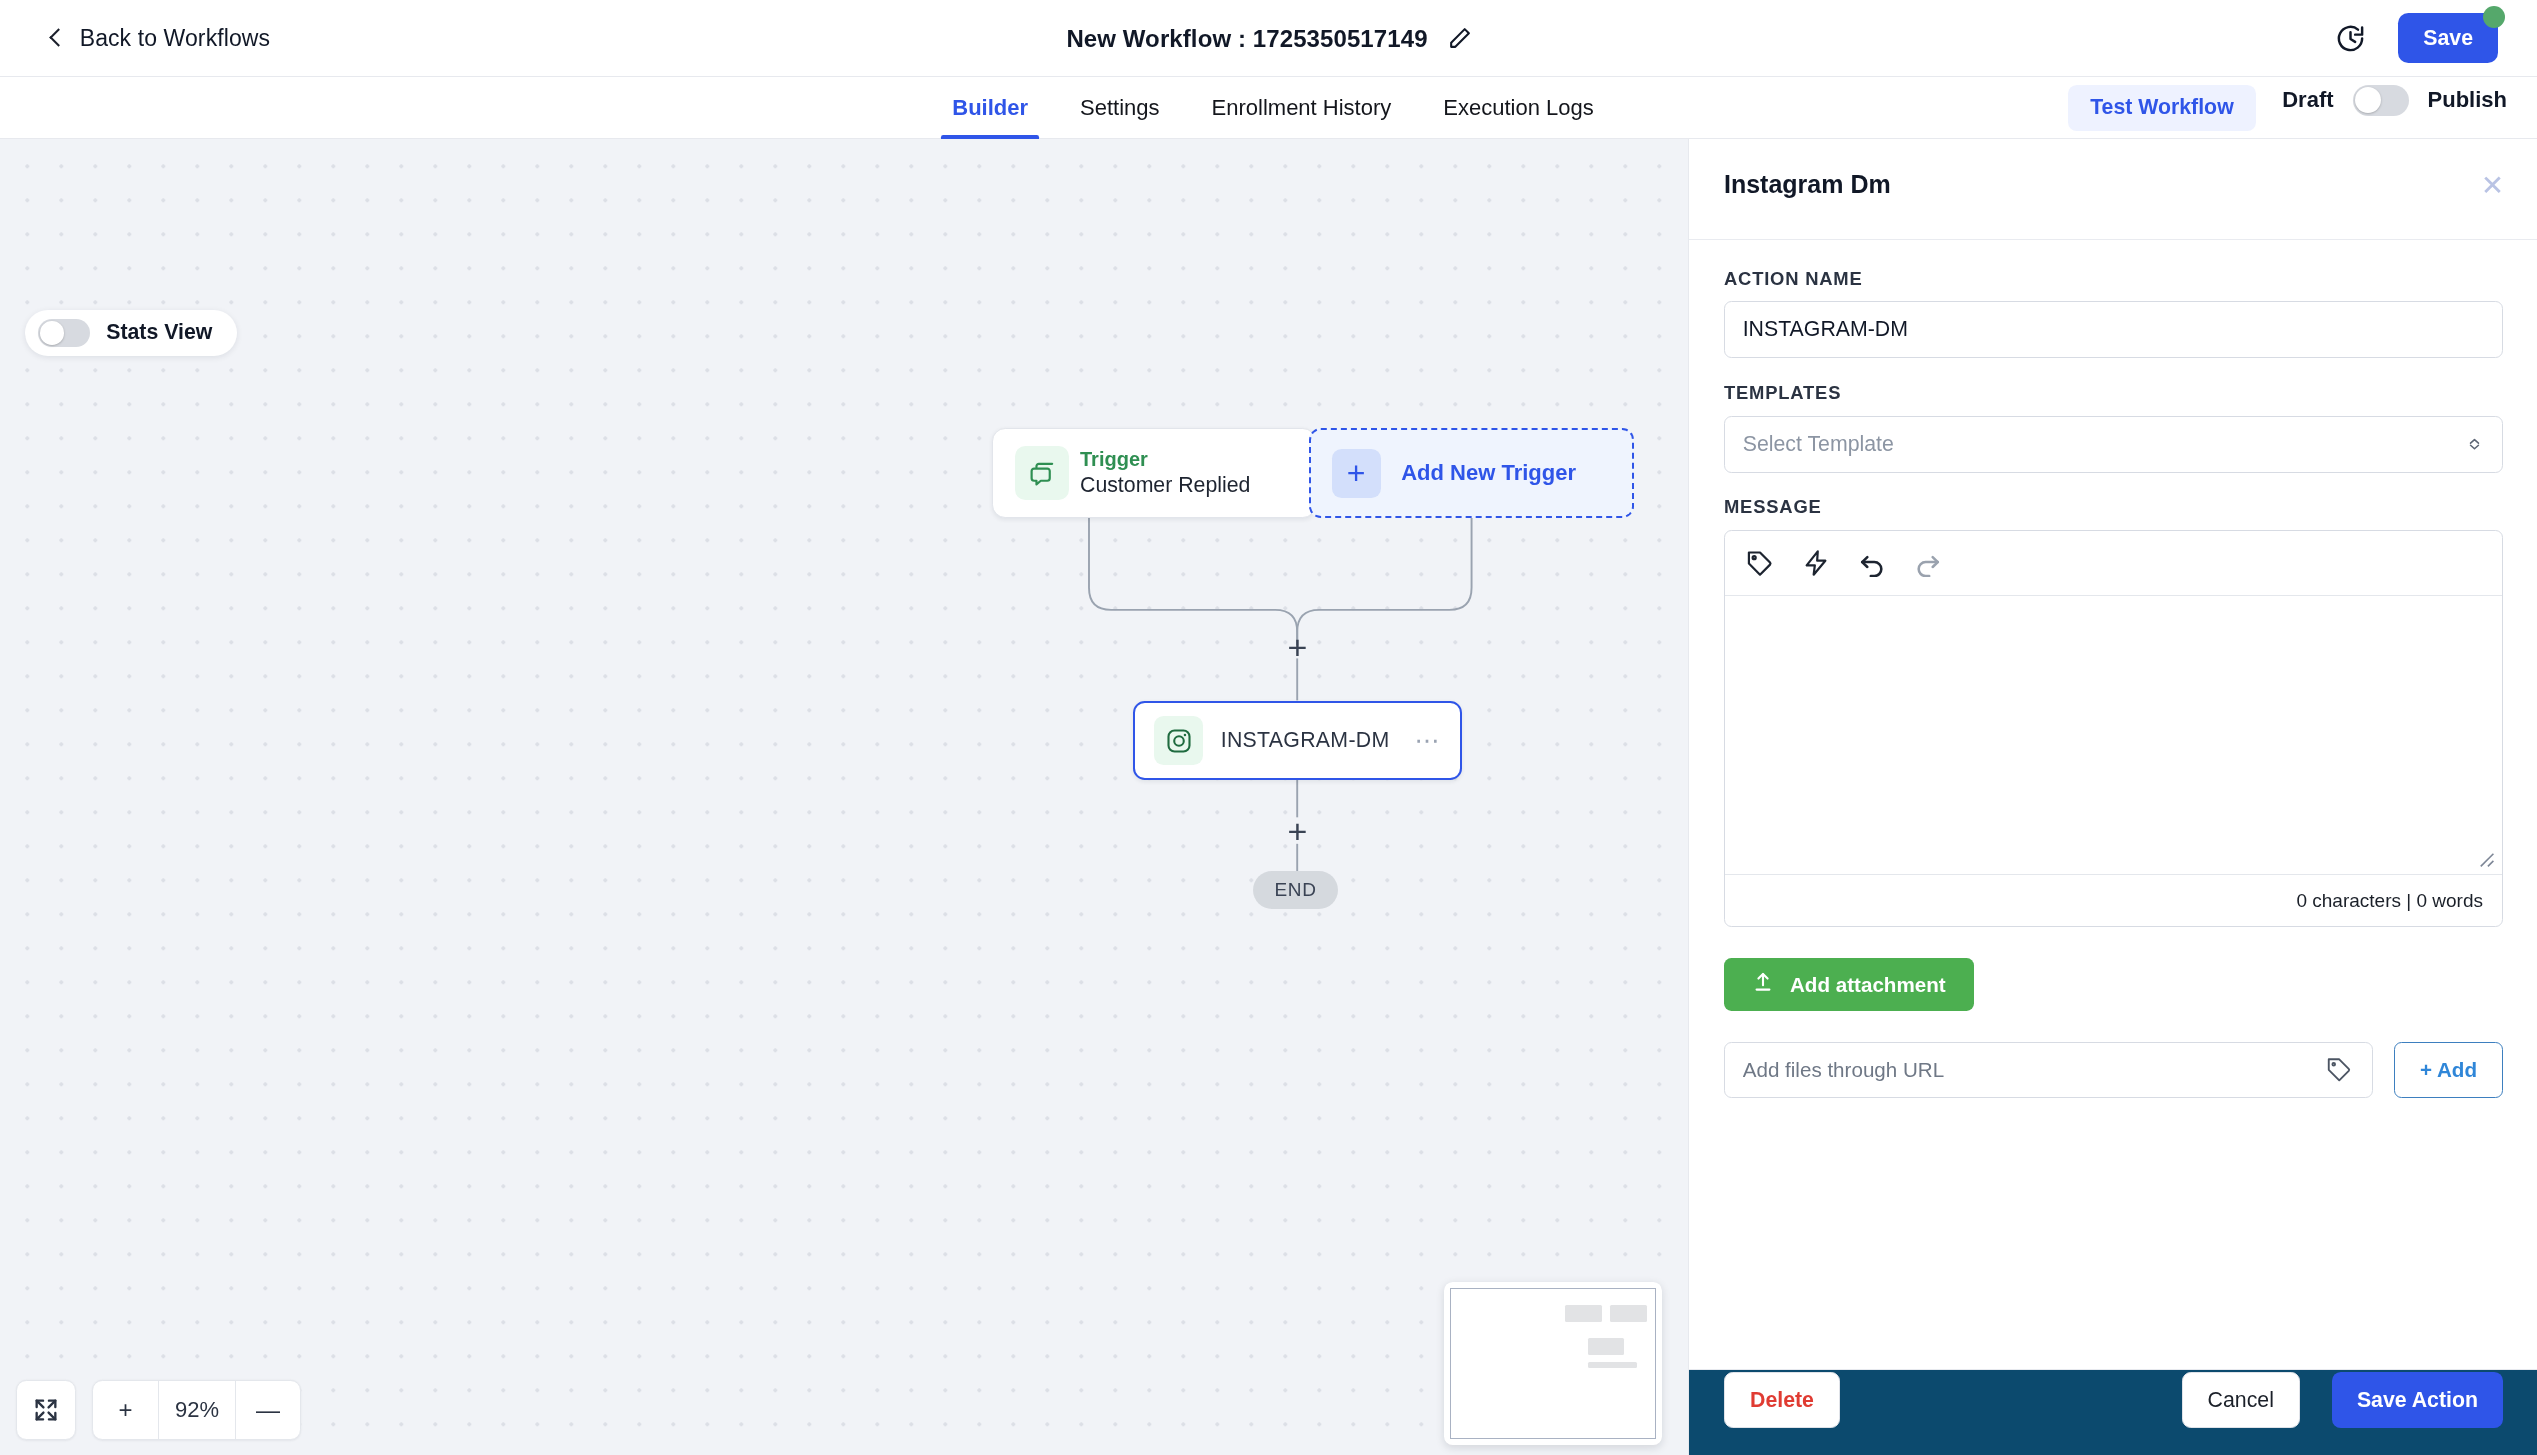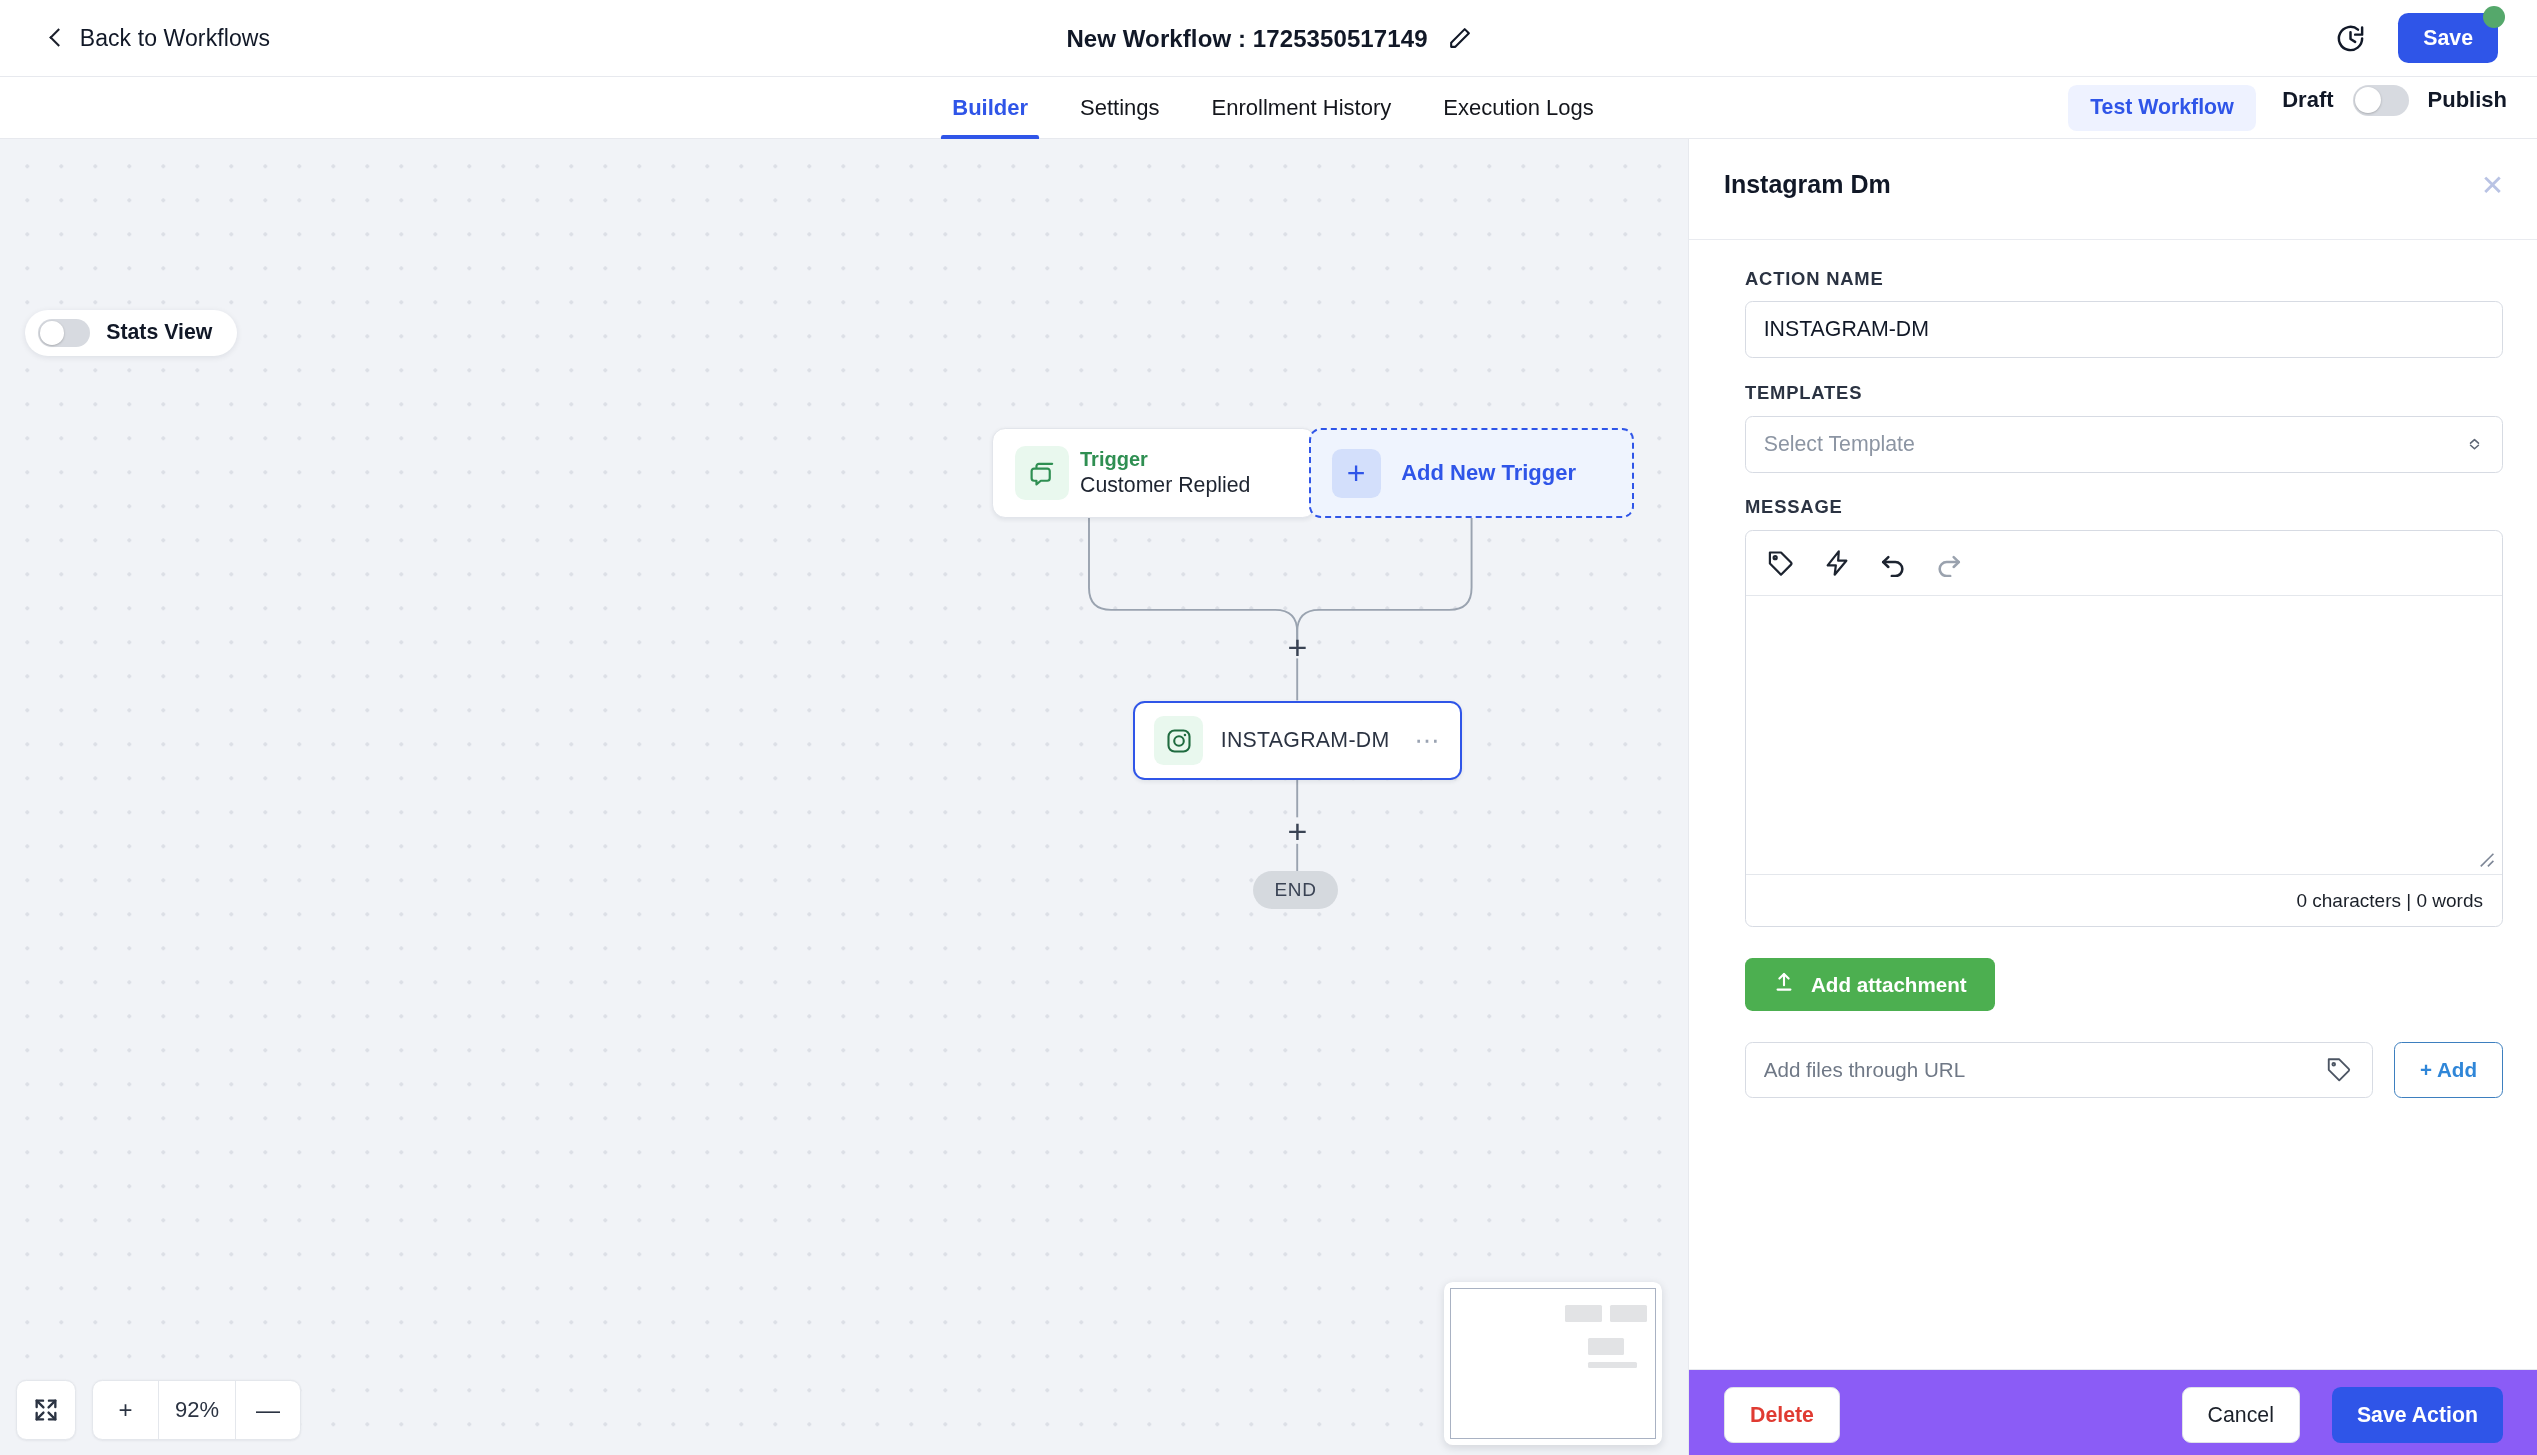--- a/index.html
+++ b/index.html
@@ -198,21 +198,21 @@
     flex: 1 1 auto; background: #fff; border-left: 0.7px solid #e7e9ee;
     display: flex; flex-direction: column; min-width: 0; position: relative;
   }
   .panel-head { padding: 31px 35px 25px 35px; border-bottom: 0.7px solid #e9ebf0; position: relative; }
   .panel-title { font-size: 25px; font-weight: 700; color: #111827; margin-bottom: 14.7px; }
   .panel-desc { font-size: 20px; line-height: 1.48; color: #6b7480; max-width: 736px; }
   .panel-close {
     position: absolute; right: 31px; top: 34px; width: 29px; height: 29px;
     color: #b9c3e4; font-size: 28px; line-height: 26.5px; text-align: center; cursor: pointer; font-weight: 300;
   }
-  .panel-body { flex: 1 1 auto; padding: 28px 35px 0 35px; overflow: hidden; margin-left: 21px; }
+  .panel-body { flex: 1 1 auto; padding: 28px 35px 0 35px; overflow: hidden; }
   .field-label {
     font-size: 18.4px; font-weight: 700; color: #2b3342;
     letter-spacing: 0.8px; margin-bottom: 11.8px;
   }
   .text-input {
     width: 100%; height: 57px; border: 0.7px solid #d7dbe3; border-radius: 7.4px;
     font-size: 21.3px; font-family: inherit; color: #111827; padding: 0 17.7px;
     background: #fff; outline: none;
   }
   .text-input::placeholder { color: #8c95a3; }
@@ -255,22 +255,22 @@
     font-size: 20.6px; color: #111827; width: 100%;
   }
   .url-input::placeholder { color: #6f7886; }
   .url-tag-icon { flex: 0 0 29px; width: 29px; height: 29px; cursor: pointer; }
   .add-url-btn {
     flex: 0 0 auto; height: 56px; padding: 0 25px; border: 0.7px solid #3d7fbf; border-radius: 7.4px;
     background: #fff; color: #2f86d8; font-size: 20.6px; font-weight: 700; font-family: inherit; cursor: pointer;
   }
 
   .panel-footer {
-    flex: 0 0 87px; border-top: 0.7px solid #e7e9ee; display: flex; align-items: flex-end;
-    padding: 13px 35px; gap: 19px; background: #8b5cf6;
+    flex: 0 0 87px; border-top: 0.7px solid #e7e9ee; display: flex; align-items: flex-start;
+    padding: 2px 35px; gap: 19px; background: #0c4a6e;
   }
   .btn-outline {
     height: 56px; padding: 0 25px; border: 0.7px solid #dfe2e8; border-radius: 8.8px;
     background: #fff; font-size: 21.3px; font-family: inherit; cursor: pointer; color: #1b2029;
   }
   .btn-delete { color: #e03b32; font-weight: 700; }
   .footer-right { margin-left: auto; display: flex; align-items: center; gap: 32px; }
   .btn-primary {
     height: 56px; padding: 0 25px; border: none; border-radius: 8.8px; background: #2f55e8;
     color: #fff; font-size: 21.3px; font-weight: 700; font-family: inherit; cursor: pointer;

